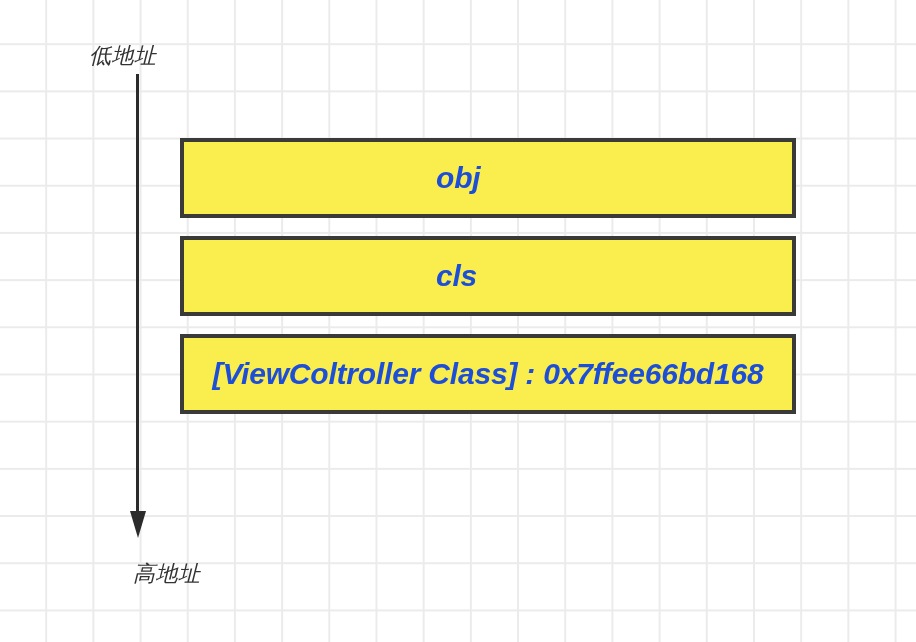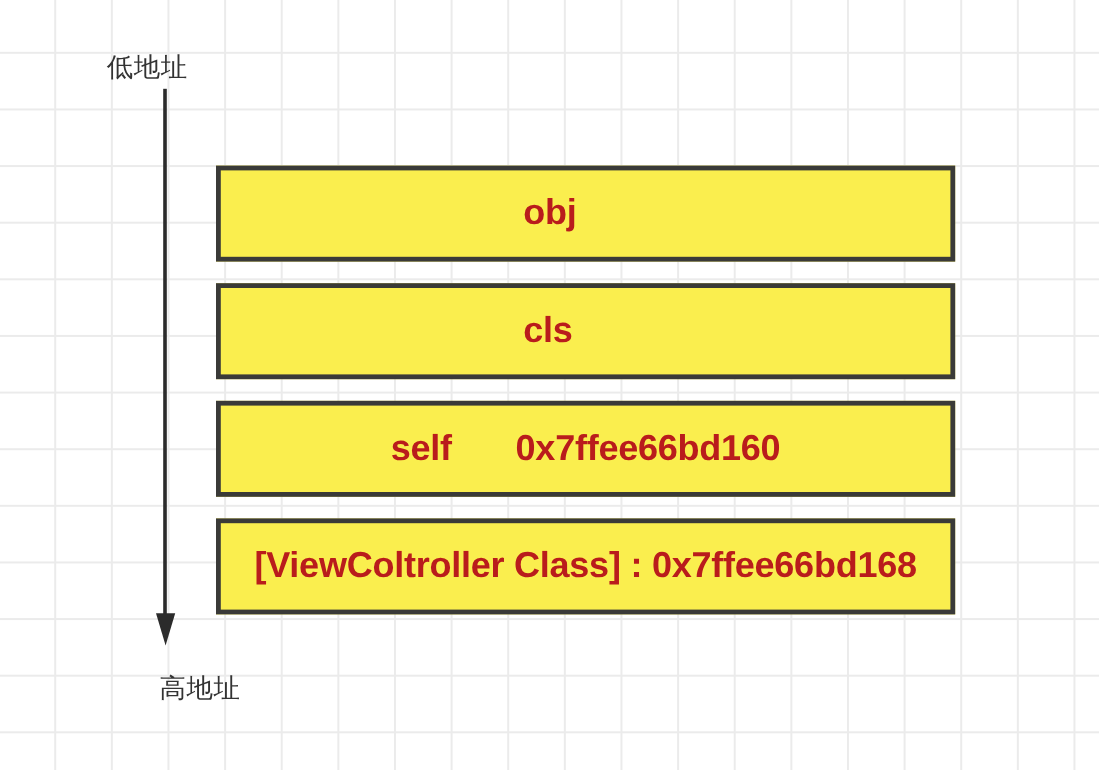--- a/index.html
+++ b/index.html
@@ -15,20 +15,21 @@
     position: relative;
     width: 916px;
     height: 642px;
     overflow: hidden;
     background-color: #ffffff;
     background-image:
       linear-gradient(to right, #ebebeb 1.6px, transparent 1.6px),
       linear-gradient(to bottom, #ebebeb 1.6px, transparent 1.6px);
     background-size: 47.2px 47.2px;
     background-position: -2px -4px;
+    font-style: italic;
   }
 
   
   .axis-arrow {
     position: absolute;
     left: 130px;
     top: 74px;
     width: 16px;
     height: 468px;
   }
@@ -82,21 +83,21 @@
     justify-content: center;
   }
   .stack-box:last-child { margin-bottom: 16px; }
 
   .box-inner {
     display: flex;
     align-items: baseline;
     white-space: nowrap;
     font-size: 30px;
     font-weight: bold;
-    color: #b91c1c;
+    color: #1d4ed8;
     letter-spacing: -0.2px;
   }
   
   .var-name {
     display: inline-block;
     min-width: 62px;
     text-align: left;
   }
   .var-gap { display: inline-block; width: 42px; }
   .var-addr { display: inline-block; }
@@ -127,27 +128,20 @@
       </div>
     </div>
 
     <div class="stack-box">
       <div class="box-inner">
         <span class="var-name">cls</span>
         <span class="var-gap"></span>
       </div>
     </div>
 
-    <div class="stack-box">
-      <div class="box-inner">
-        <span class="var-name">self</span>
-        <span class="var-gap"></span>
-        <span class="var-addr">0x7ffee66bd160</span>
-      </div>
-    </div>
 
     <div class="stack-box wide-row">
       <div class="box-inner">
         <span class="var-addr">[ViewColtroller Class] : 0x7ffee66bd168</span>
       </div>
     </div>
 
   </div>
 </div>
 

